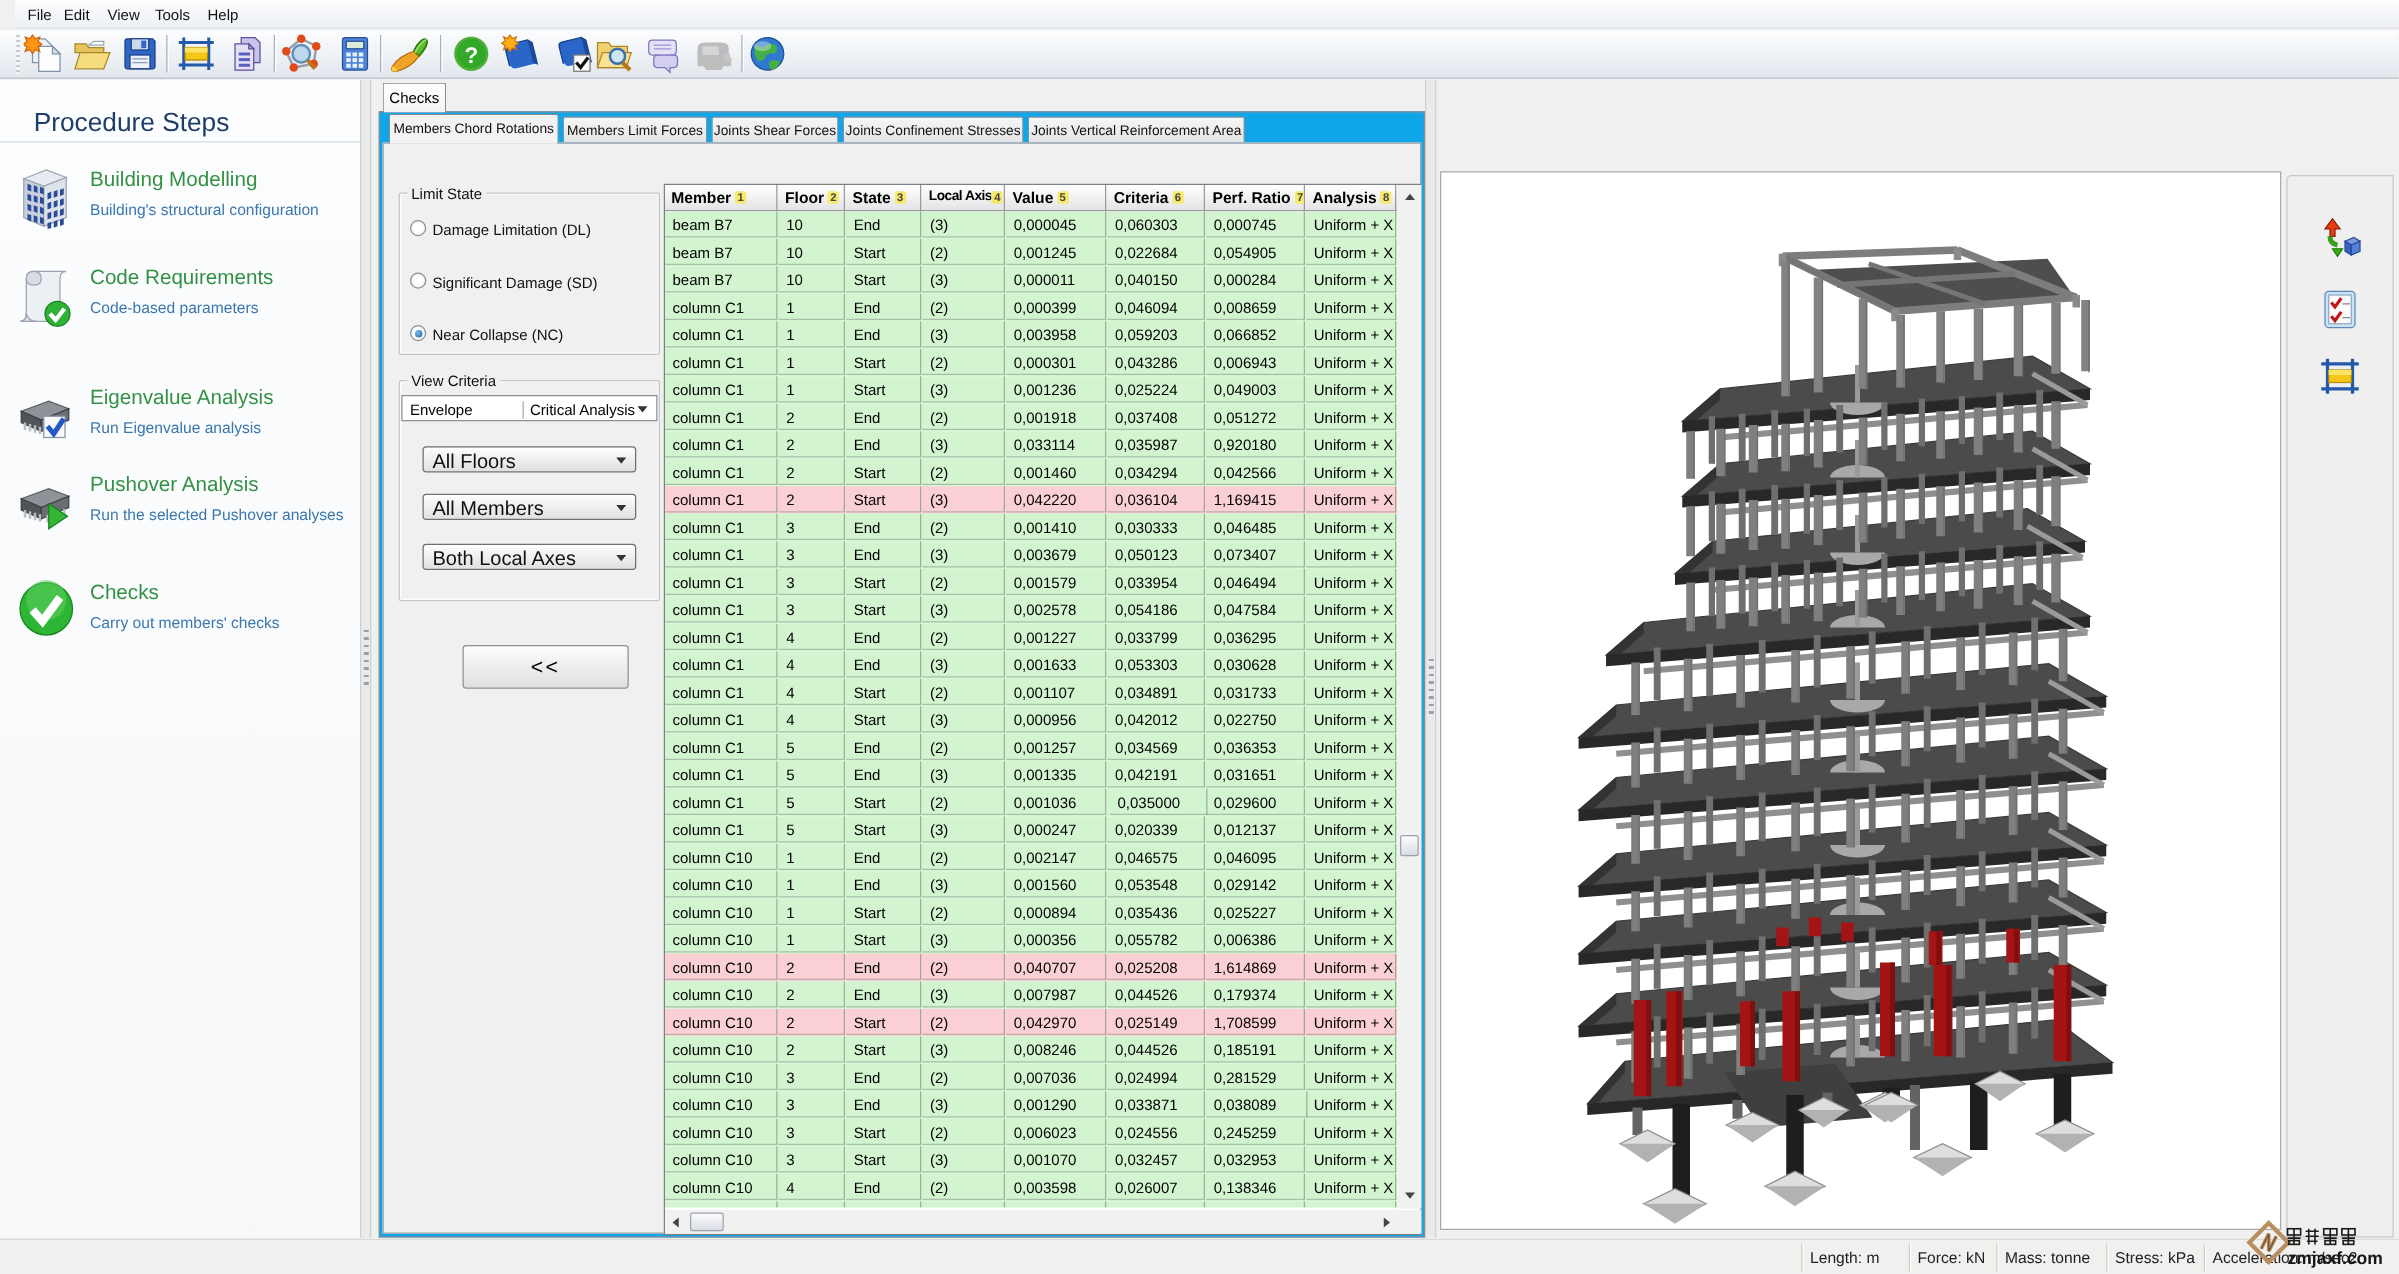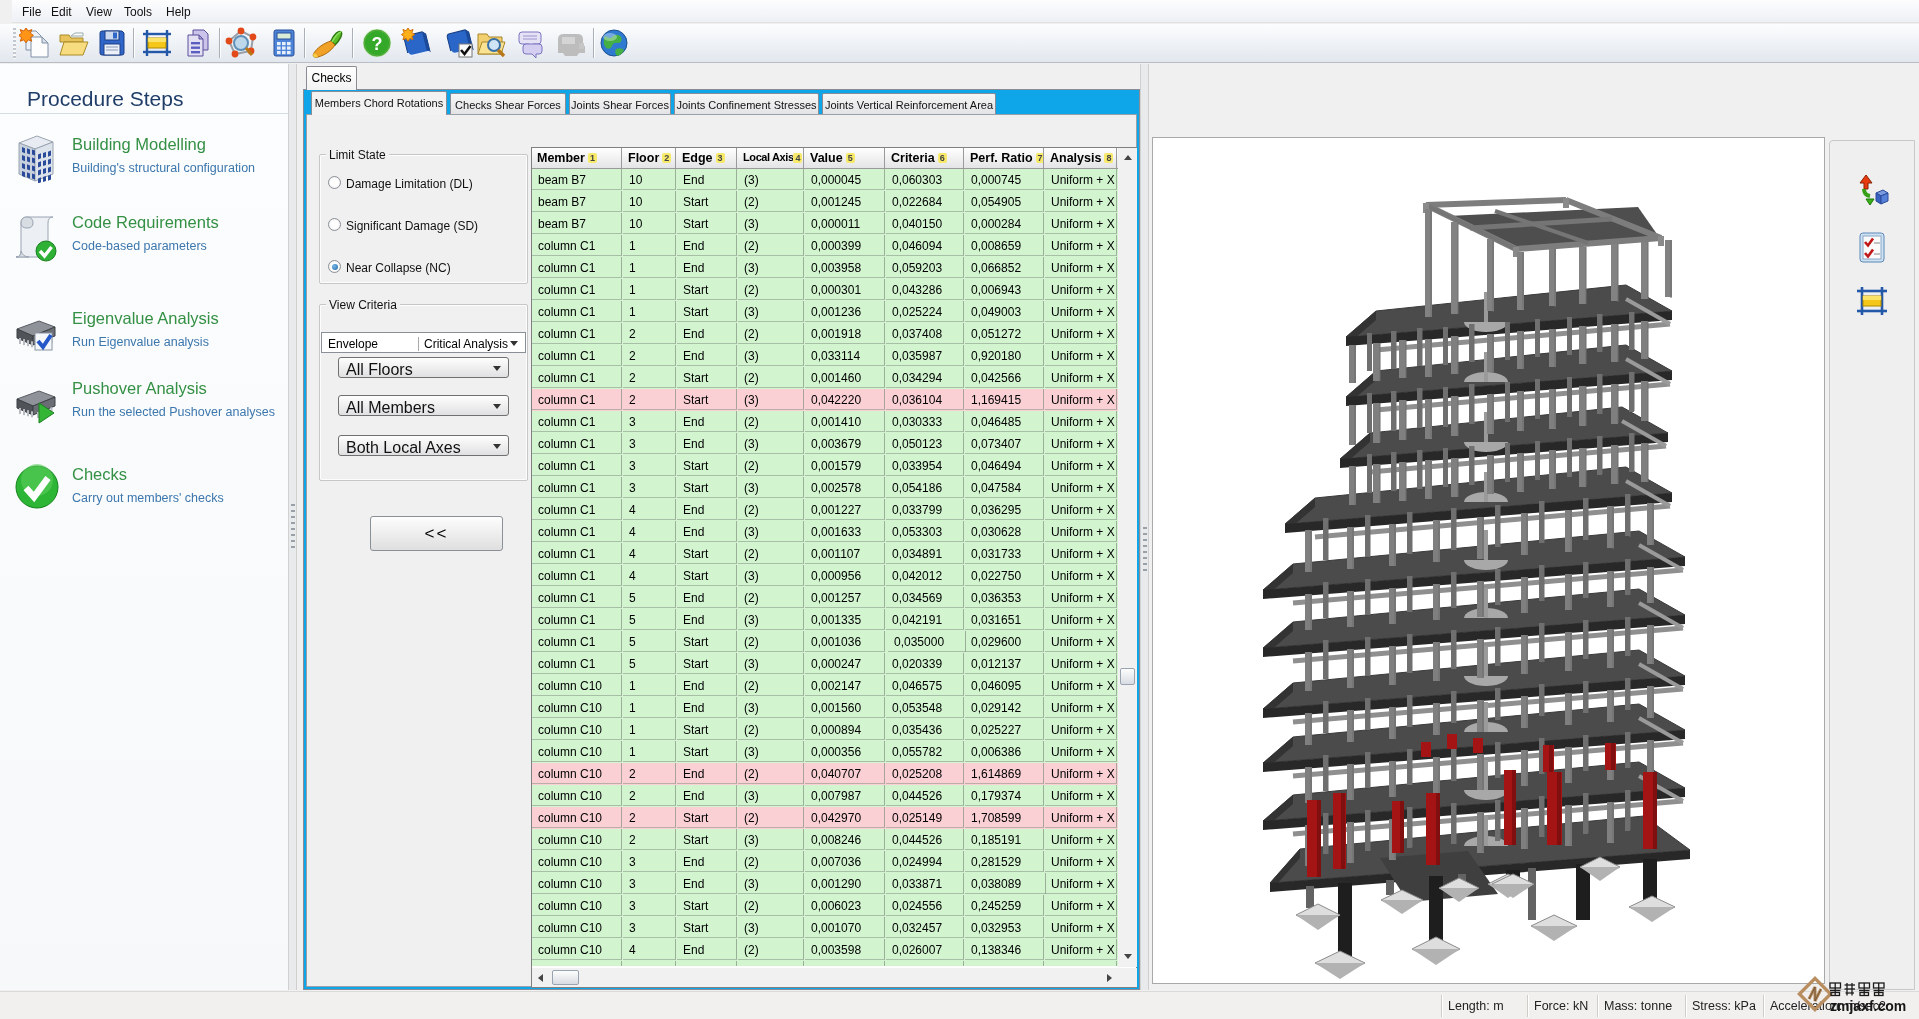--- a/index.html
+++ b/index.html
@@ -42,21 +42,21 @@
 #subpage { position:absolute; left:2px; top:24px; width:831px; height:873px;
   background:#f0f0f0; border:1px solid #9aa0a8; }
 
 .gbox { position:absolute; border:1px solid #c6c6c6; border-radius:2px; box-shadow:inset 0 0 0 1px #fdfdfd; }
 .glab { position:absolute; top:-7px; left:6px; background:#f0f0f0; font-size:12px; padding:0 3px; color:#111; }
 .radio { position:absolute; width:13px; height:13px; border-radius:50%;
   border:1px solid #8a9097; background:radial-gradient(#fff 40%,#e8e8e8); }
 .radio.sel::after { content:''; position:absolute; left:2.5px; top:2.5px; width:6px; height:6px;
   border-radius:50%; background:radial-gradient(circle at 35% 35%, #7ab8e8, #1a66a8); }
 .rlab { position:absolute; font-size:12px; color:#111; }
-.combo2 { position:absolute; background:#fff; border:1px solid #8a9097; font-size:12px;margin-top:16px; }
+.combo2 { position:absolute; background:#fff; border:1px solid #8a9097; font-size:12px; }
 .dd { position:absolute; height:21px; background:linear-gradient(#fefefe,#e0e0e2);
   border:1px solid #707070; border-radius:3px; font-size:16px; padding:3px 0 0 7px; color:#111; }
 .dda { position:absolute; right:7px; top:8px; width:0; height:0;
   border-left:4px solid transparent; border-right:4px solid transparent; border-top:5px solid #333; }
 #btnback { position:absolute; left:63px; top:401px; width:133px; height:35px;
   background:linear-gradient(#fdfdfd,#dfdfdf); border:1px solid #8a9097; border-radius:3px;
   font-size:17px; text-align:center; padding-top:7px; letter-spacing:2px; }
 
 #grid { position:absolute; left:224px; top:32px; width:606px; height:841px;
   border:1px solid #808080; background:#fff; }
@@ -330,21 +330,21 @@
 </div>
 </div>
 <div id="lpline"></div>
 <div id="lsplit">
     <div class="dots"></div>
   </div>
 
 <div id="tabchecks">Checks</div>
 <div id="tabpage">
 <div class="stab act" style="left:7px;width:136px">Members Chord Rotations</div>
-<div class="stab" style="left:146px;width:116px">Checks Shear Forces</div>
+<div class="stab" style="left:146px;width:116px">Members Limit Forces</div>
 <div class="stab" style="left:265px;width:102px">Joints Shear Forces</div>
 <div class="stab" style="left:370px;width:145px">Joints Confinement Stresses</div>
 <div class="stab" style="left:518px;width:174px">Joints Vertical Reinforcement Area</div>
 <div id="subpage">
 
 <div class="gbox" style="left:12px;top:39px;width:209px;height:130px">
         <div class="glab">Limit State</div>
       </div>
 <div class="radio" style="left:21px;top:61px"></div>
       <div class="rlab" style="left:39px;top:62px">Damage Limitation (DL)</div>
@@ -363,21 +363,21 @@
 </div>
 <div class="dd" style="left:31px;top:242px;width:171px">All Floors<span class="dda"></span></div>
 <div class="dd" style="left:31px;top:280px;width:171px">All Members<span class="dda"></span></div>
 <div class="dd" style="left:31px;top:320px;width:171px">Both Local Axes<span class="dda"></span></div>
 <div id="btnback">&lt;&lt;</div>
 
 <div id="grid">
 <div class="thead">
 <div class="th" style="left:0px;width:90px"><span class="thl">Member</span><span class="thb">1</span></div>
 <div class="th" style="left:91px;width:53px"><span class="thl">Floor</span><span class="thb">2</span></div>
-<div class="th" style="left:145px;width:60px"><span class="thl">Edge</span><span class="thb">3</span></div>
+<div class="th" style="left:145px;width:60px"><span class="thl">State</span><span class="thb">3</span></div>
 <div class="th" style="left:206px;width:66px;font-size:11px;letter-spacing:-0.4px"><span class="thl">Local Axis</span><span class="thb" style="position:absolute;right:1px;top:5px">4</span></div>
 <div class="th" style="left:273px;width:80px"><span class="thl">Value</span><span class="thb">5</span></div>
 <div class="th" style="left:354px;width:78px"><span class="thl">Criteria</span><span class="thb">6</span></div>
 <div class="th" style="left:433px;width:79px"><span class="thl">Perf. Ratio</span><span class="thb">7</span></div>
 <div class="th" style="left:513px;width:72px"><span class="thl">Analysis</span><span class="thb">8</span></div>
 </div>
 <div class="tbody">
 <div class="tr" style="top:0px">
             <div class="td" style="left:0px;width:90px">beam B7</div>
             <div class="td" style="left:91px;width:53px">10</div>

